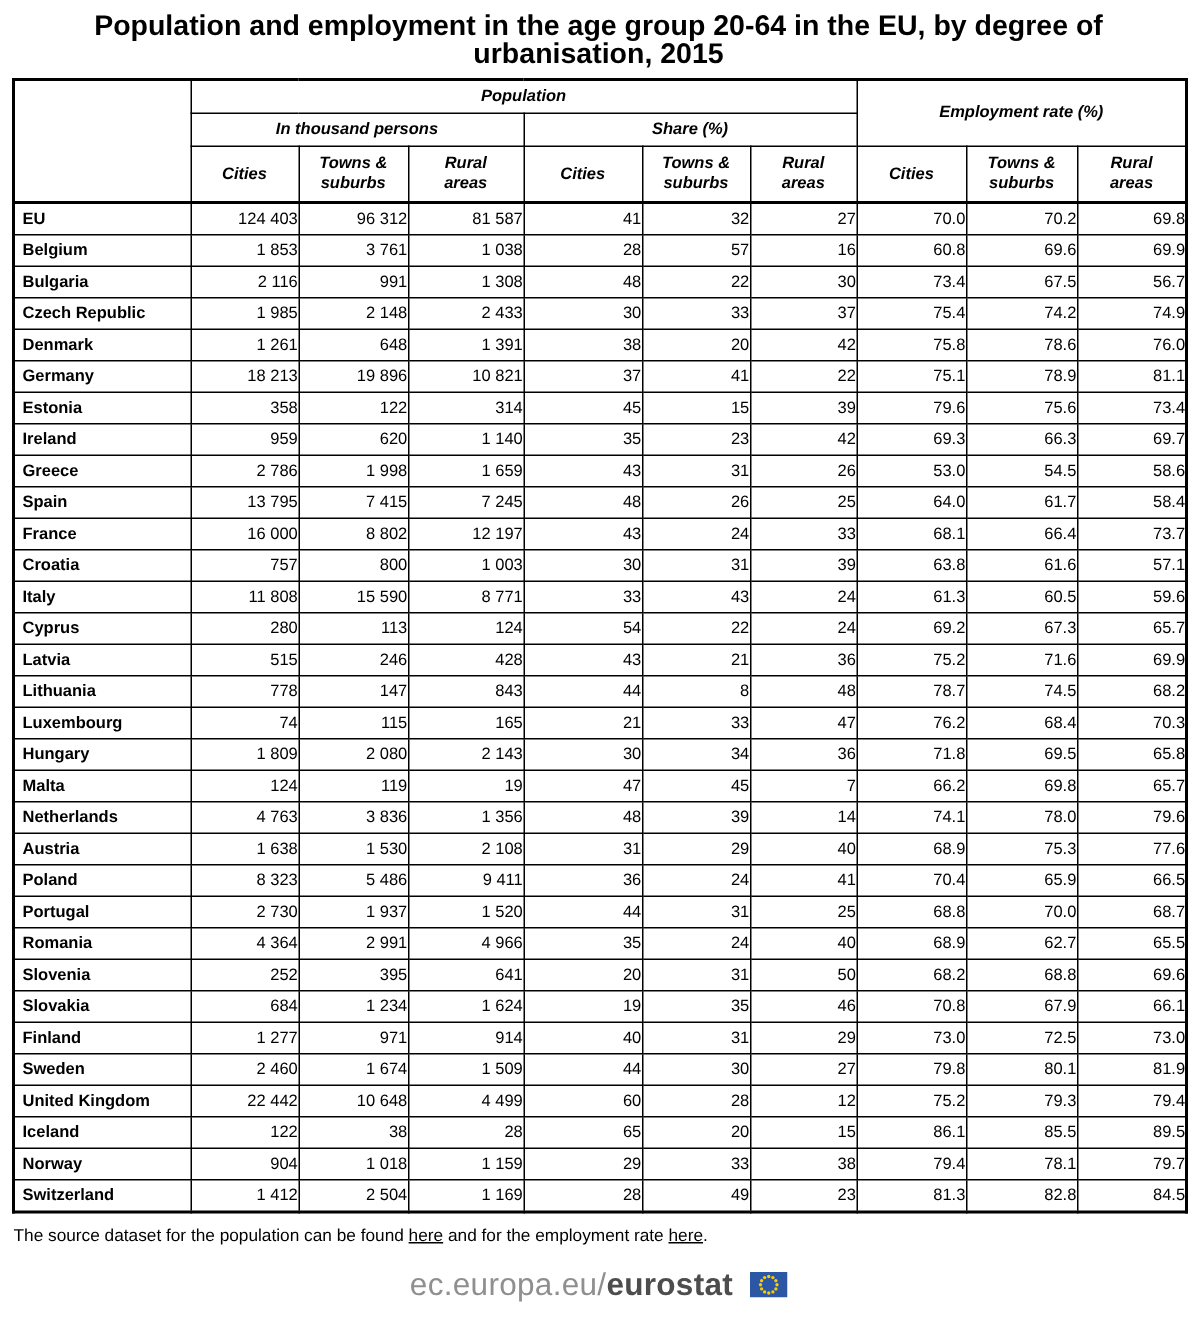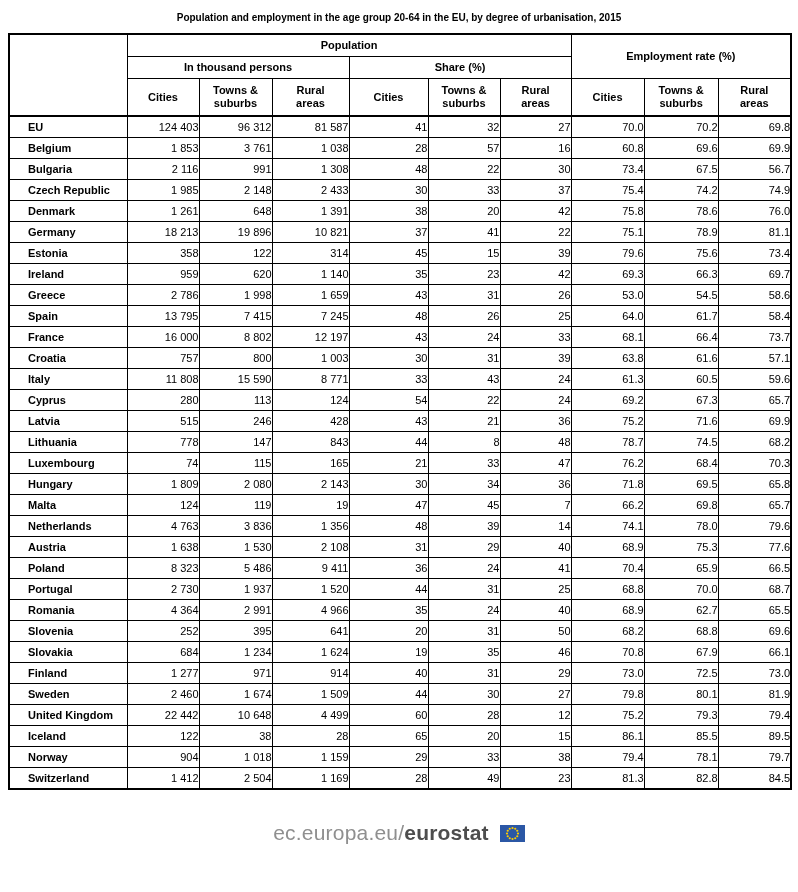--- a/index.html
+++ b/index.html
@@ -3,51 +3,51 @@
 <meta charset="utf-8">
 <style>
   html,body { margin:0; padding:0; }
   body {
     width:798px; height:892px; background:#ffffff; color:#000;
     font-family:"Liberation Sans", sans-serif;
     -webkit-font-smoothing:antialiased;
   }
   .title {
     margin:8px 4px 6px 4px; text-align:center;
-    font-size:10px; font-weight:bold; line-height:19px;
+    font-size:19px; font-weight:bold; line-height:19px;
   }
   table.data {
     margin-left:8px; width:782px; table-layout:fixed;
     border-collapse:collapse; border:2px solid #000;
   }
   table.data th, table.data td {
     border:1px solid #000; font-size:11px; padding:0;
     overflow:hidden;
   }
   thead th {
     font-weight:bold; text-align:center; vertical-align:middle;
     white-space:pre-line; line-height:13px;
   }
   thead tr.grp-row th { height:21px; }
   thead tr.sub-row th { height:36px; }
-  thead { border-bottom:2px solid #000; }
+  thead { border-bottom:2px solid #000;font-style:italic; }
   th.corner { border-bottom:2px solid #000; }
   tbody td {
     text-align:right; padding-right:12px; height:20px;
     line-height:20px; white-space:nowrap;
   }
   tbody th.country {
-    text-align:left; padding-left:18px; font-weight:bold;
+    text-align:left; padding-left:5px; font-weight:bold;
     height:20px; line-height:20px; white-space:nowrap;
   }
   tr.eu-row td { font-weight:normal; }
   .notes { margin:7px 0 0 9px; font-size:11.5px; line-height:17px; }
   .notes a { color:#000; text-decoration:underline; }
   .logo {
-    margin-top:31px; text-align:center; font-size:21px;
+    margin-top:12px; text-align:center; font-size:21px;
     color:#8f8f8f; letter-spacing:0.2px;
   }
   .logo .logo-bold { color:#4d4d4d; font-weight:bold; }
   .logo svg { vertical-align:-2px; margin-left:5px; }
 </style>
 </head>
 <body>
 
 <div class="title">Population and employment in the age group 20-64 in the EU, by degree of urbanisation, 2015</div>
 
@@ -474,20 +474,21 @@
         <td>49</td>
         <td>23</td>
         <td>81.3</td>
         <td>82.8</td>
         <td>84.5</td>
       </tr>
     </tbody>
 </table>
 
 <div class="notes">
+  <div><span>The source dataset for the population can be found </span><a href="#">here</a><span> and for the employment rate </span><a href="#">here</a><span>.</span></div>
 </div>
 
 <div class="logo">
   <span>ec.europa.eu/</span><span class="logo-bold">eurostat</span>
   <svg width="25" height="17" viewBox="0 0 25 17">
     <rect x="0" y="0" width="25" height="17" fill="#2b57a5"></rect>
     <g fill="#ffcc00">
       <circle cx="12.5" cy="3.0" r="1.1"></circle>
       <circle cx="15.25" cy="3.74" r="1.1"></circle>
       <circle cx="17.26" cy="5.75" r="1.1"></circle>

